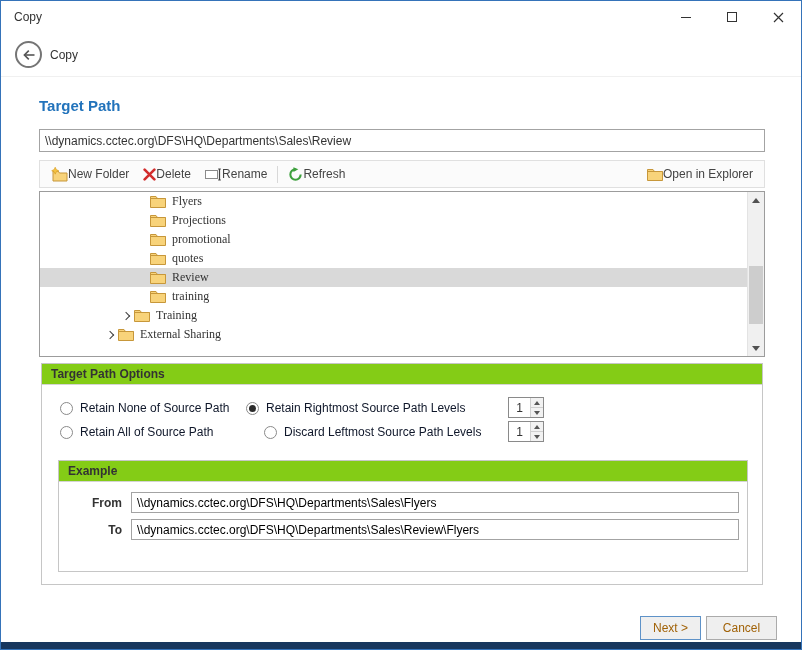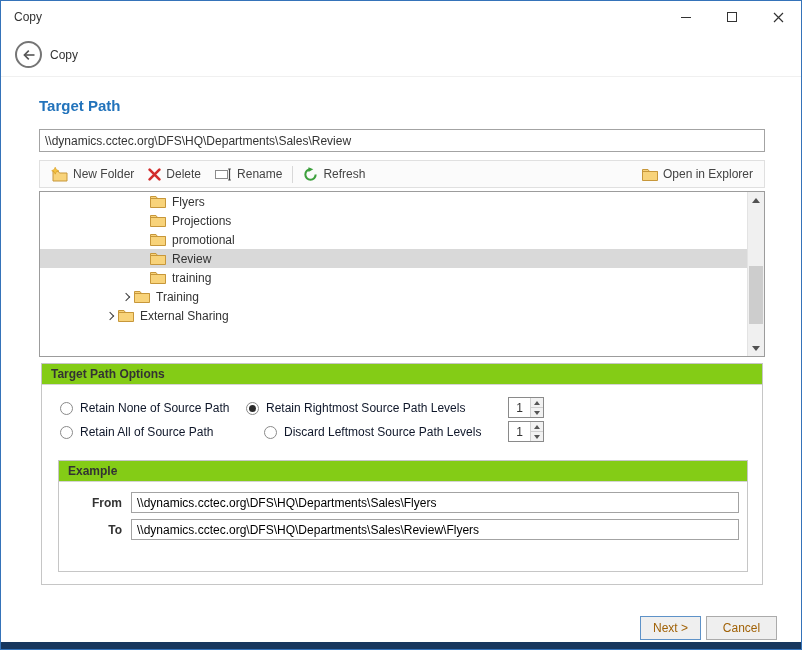--- a/index.html
+++ b/index.html
@@ -19,27 +19,27 @@
   
   .header { position: absolute; top: 32px; left: 0; right: 0; height: 44px; background: #fff; border-bottom: 1px solid #f0f0f0; }
   .back-btn { position: absolute; left: 14px; top: 8px; width: 27px; height: 27px; border: 2px solid #757575; border-radius: 50%; display: flex; align-items: center; justify-content: center; background: #fff; }
   .header-title { position: absolute; left: 49px; top: 15px; font-size: 12px; color: #333; }
   
   .page-heading { position: absolute; left: 38px; top: 96px; font-size: 15px; font-weight: 600; color: #2273bb; }
   
   .path-input { position: absolute; left: 38px; top: 128px; width: 726px; height: 23px; border: 1px solid #a3a3a3; padding: 0 5px; font: 12px "Liberation Sans", sans-serif; color: #333; background: #fff; }
   
   .toolbar { position: absolute; left: 38px; top: 159px; width: 726px; height: 28px; border: 1px solid #e0e0e0; background: #fbfbfb; display: flex; align-items: center; padding: 0 4px; }
-  .tool-btn { display: flex; align-items: center; gap: 5px; padding: 0 7px; height: 24px; color: #444; }
+  .tool-btn { display: flex; align-items: center; padding: 0 7px; height: 24px; color: #444; }
   .tool-sep { width: 1px; height: 17px; background: #d8d8d8; margin: 0 3px; }
   .tool-spacer { flex: 1; }
   .tool-icon { display: flex; align-items: center; }
   
   .tree-wrap { position: absolute; left: 38px; top: 190px; width: 726px; height: 166px; border: 1px solid #9c9c9c; background: #fff; overflow: hidden; }
-  .tree { position: absolute; left: 0; top: 0; right: 17px; bottom: 0; overflow: hidden; }
+  .tree { position: absolute; left: 0; top: 0; right: 17px; bottom: 0; overflow: hidden; font-family: Liberation Serif, serif; }
   .tree-row { height: 19px; display: flex; align-items: center; }
   .tree-row.selected { background: #d9d9d9; }
   .chevron { width: 14px; display: flex; justify-content: center; align-items: center; }
   .chevron::after { content: ""; width: 5px; height: 5px; border: solid #3c3c3c; border-width: 1px 1px 0 0; transform: rotate(45deg); margin-right: 2px; }
   .folder-icon { margin-right: 6px; display: flex; align-items: center; }
   .tree-label { font-size: 12px; white-space: nowrap; }
   
   .scrollbar { position: absolute; top: 0; right: 0; bottom: 0; width: 17px; background: #f0f0f0; border-left: 1px solid #e3e3e3; }
   .sb-btn { position: absolute; left: 0; width: 16px; height: 16px; display: flex; align-items: center; justify-content: center; }
   .sb-up { top: 0; }
@@ -192,20 +192,30 @@
           <span class="chevron" style="visibility: hidden;"></span>
           <span class="folder-icon">
             <svg width="16" height="13" viewBox="0 0 16 13">
               <path d="M0.5 1.5 L6 1.5 L7.5 3.5 L15.5 3.5 L15.5 12.5 L0.5 12.5 Z" fill="#f8d37a" stroke="#c7973a"></path>
               <path d="M0.5 3.5 L15.5 3.5" stroke="#c7973a" fill="none"></path>
             </svg>
           </span>
           <span class="tree-label">promotional</span>
         </div>
 
+        <div class="tree-row" style="padding-left: 96px;">
+          <span class="chevron" style="visibility: hidden;"></span>
+          <span class="folder-icon">
+            <svg width="16" height="13" viewBox="0 0 16 13">
+              <path d="M0.5 1.5 L6 1.5 L7.5 3.5 L15.5 3.5 L15.5 12.5 L0.5 12.5 Z" fill="#f8d37a" stroke="#c7973a"></path>
+              <path d="M0.5 3.5 L15.5 3.5" stroke="#c7973a" fill="none"></path>
+            </svg>
+          </span>
+          <span class="tree-label">quotes</span>
+        </div>
 
 
         <div class="tree-row selected" style="padding-left: 96px;">
           <span class="chevron" style="visibility: hidden;"></span>
           <span class="folder-icon">
             <svg width="16" height="13" viewBox="0 0 16 13">
               <path d="M0.5 1.5 L6 1.5 L7.5 3.5 L15.5 3.5 L15.5 12.5 L0.5 12.5 Z" fill="#f8d37a" stroke="#c7973a"></path>
               <path d="M0.5 3.5 L15.5 3.5" stroke="#c7973a" fill="none"></path>
             </svg>
           </span>

